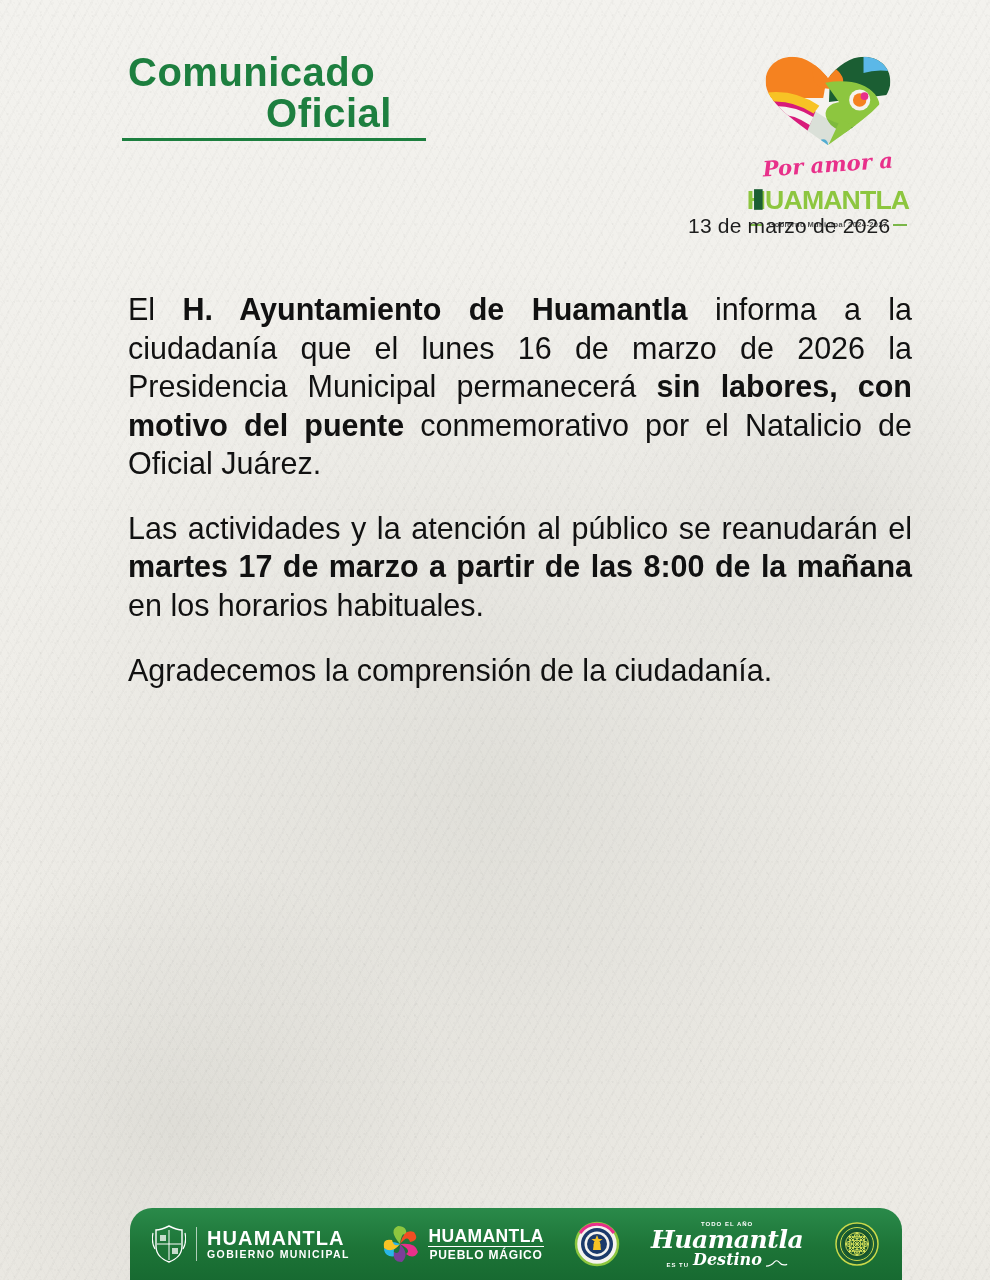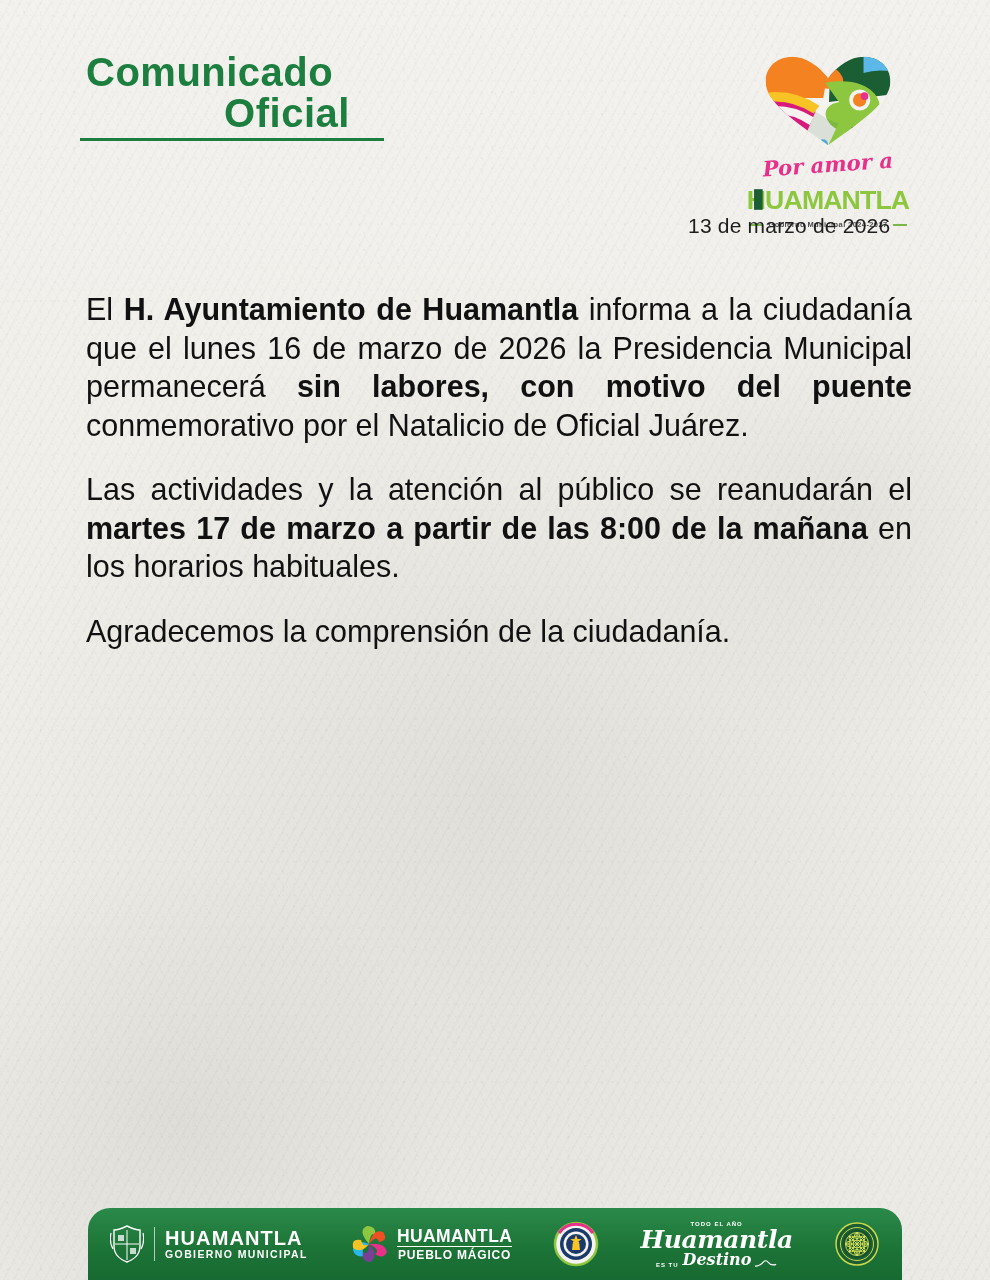--- a/index.html
+++ b/index.html
@@ -38,21 +38,21 @@
     position:absolute; inset:0;
     opacity:.5; pointer-events:none;
     background-image:
       radial-gradient(circle at 10% 20%, rgba(0,0,0,.035) 0 1px, transparent 1px),
       radial-gradient(circle at 40% 70%, rgba(0,0,0,.03) 0 1px, transparent 1px),
       radial-gradient(circle at 75% 35%, rgba(0,0,0,.03) 0 1px, transparent 1px),
       radial-gradient(circle at 90% 85%, rgba(0,0,0,.03) 0 1px, transparent 1px);
     background-size:13px 13px, 17px 17px, 11px 11px, 19px 19px;
   }
 
-  .sheet { position:absolute; inset:0; }
+  .sheet { position:absolute; inset:0;margin-left:42px; }
 
   
   .header { position:absolute; top:0; left:0; right:0; height:260px; }
 
   .title-block { position:absolute; left:80px; top:52px; width:420px; }
   .title-l1, .title-l2 {
     color:#1d7f3f;
     font-weight:bold;
     font-size:40px;
     letter-spacing:.5px;

